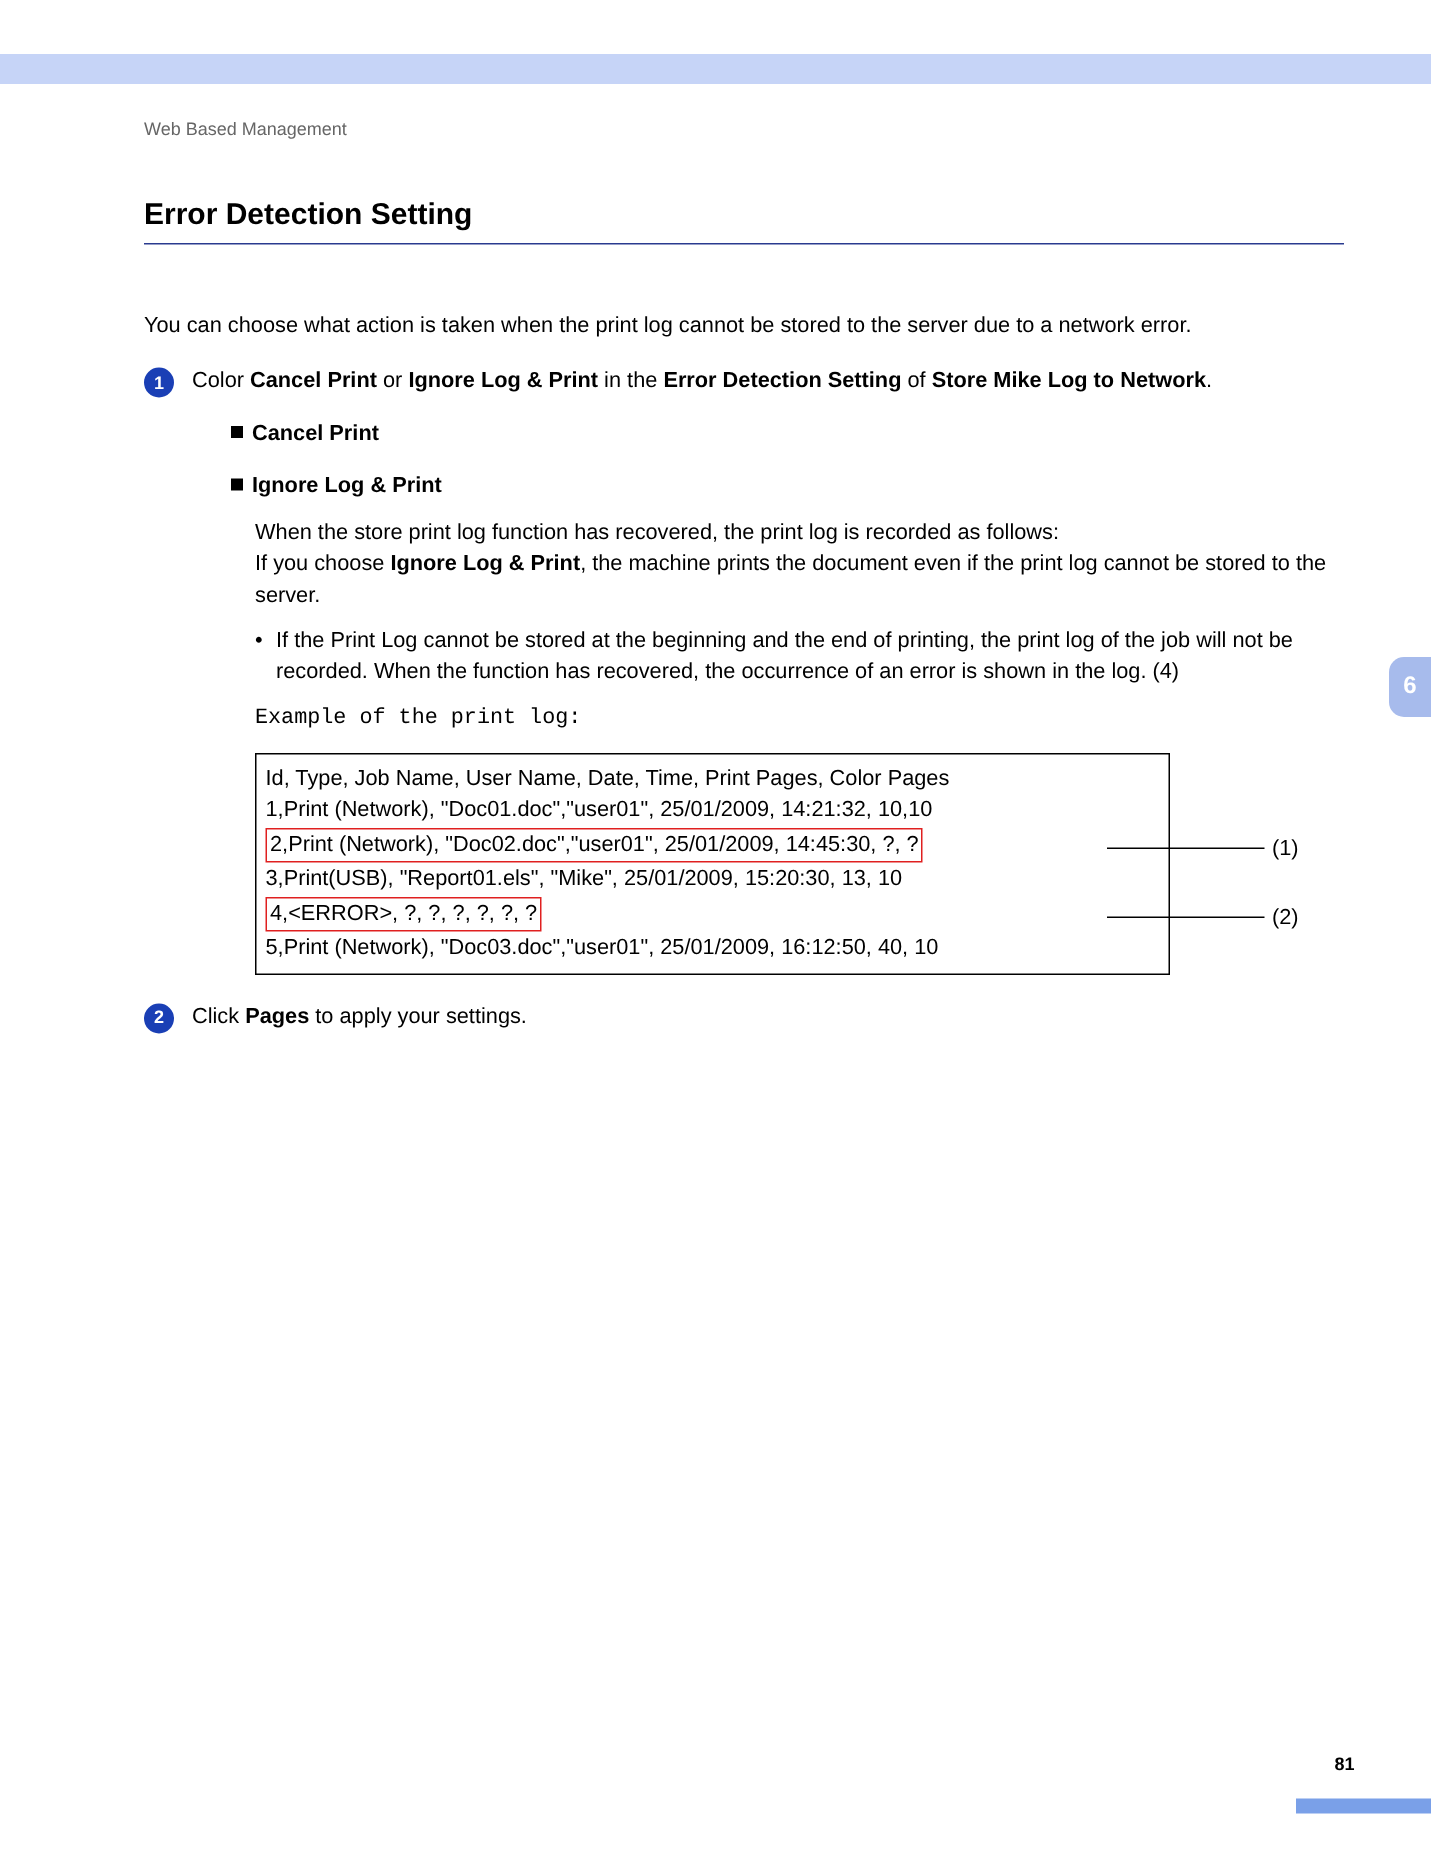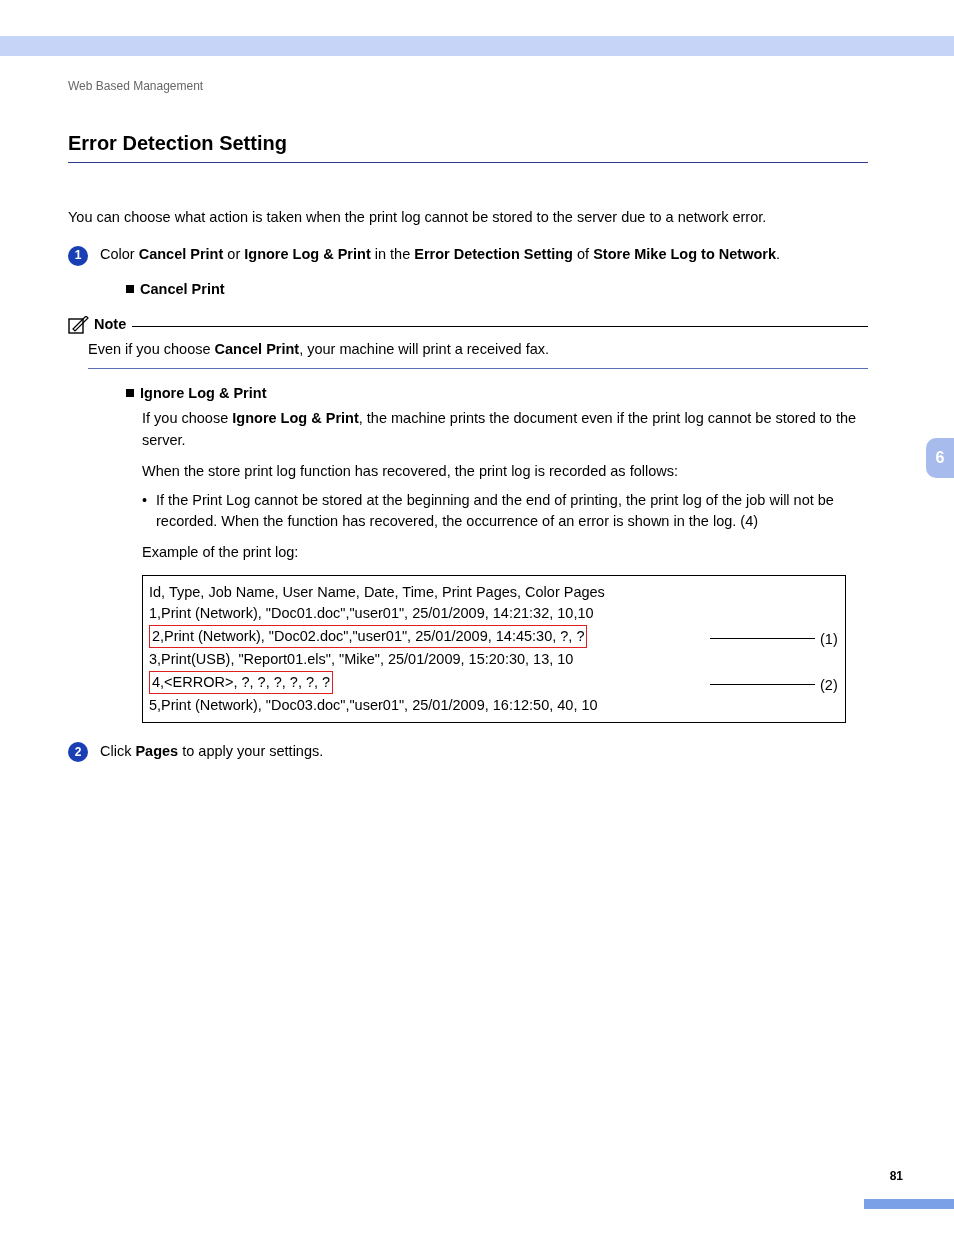--- a/index.html
+++ b/index.html
@@ -16,21 +16,21 @@
   }
   .topbar {
     position: absolute;
     top: 36px; left: 0; right: 0;
     height: 20px;
     background: #c6d4f7;
   }
   .content {
     position: absolute;
     top: 78px;
-    left: 68px;
+    left: 96px;
     width: 800px;
   }
   .breadcrumb {
     font-size: 12px;
     color: #666;
     margin-bottom: 34px;
   }
   .section-title {
     font-size: 20px;
     font-weight: bold;
@@ -113,30 +113,31 @@
     margin-bottom: 10px;
   }
   .bullet-list li::before {
     content: "•";
     position: absolute;
     left: 0; top: 0;
   }
   .example-label {
     margin-left: 16px;
     margin-top: 10px;
+    font-family: Liberation Mono, monospace;
   }
   .logbox-wrap {
     position: relative;
     margin-left: 16px;
     margin-top: 12px;
     width: 740px;
   }
   .logbox {
     border: 1px solid #000;
-    width: 704px;
+    width: 610px;
     padding: 6px 6px;
     font-family: Arial, Helvetica, sans-serif;
     font-size: 14.5px;
     line-height: 1.45;
   }
   .log-line { white-space: nowrap; }
   .hl {
     border: 1.6px solid #e02020;
     display: inline-block;
     padding: 0 2px;
@@ -205,44 +206,29 @@
     <div class="step-body">
       <span>Color </span><b>Cancel Print</b><span> or </span><b>Ignore Log &amp; Print</b><span> in the </span><b>Error Detection Setting</b><span> of </span><b>Store Mike Log to Network</b><span>.</span>
 
       
       <div class="sub-item">
         <span class="black-square"></span><span class="sub-item-head">Cancel Print</span>
       </div>
     </div>
   </div>
 
-  <div class="note-block">
-    <div class="note-head">
-      <span class="note-icon">
-        <svg viewBox="0 0 22 18" width="22" height="18">
-          <rect x="1" y="3" width="14" height="14" fill="none" stroke="#000" stroke-width="1.4"></rect>
-          <path d="M5 13 L15 3 L18 0 L20 2 L17 5 L7 15 Z" fill="none" stroke="#000" stroke-width="1.2"></path>
-        </svg>
-      </span>
-      <span class="note-label">Note</span>
-      <hr class="note-line">
-    </div>
-    <div class="note-body">
-      <span>Even if you choose </span><b>Cancel Print</b><span>, your machine will print a received fax.</span>
-    </div>
-  </div>
 
   <div style="margin-left:32px;">
     <div class="sub-item">
       <span class="black-square"></span><span class="sub-item-head">Ignore Log &amp; Print</span>
       <div class="sub-item-body">
+        <p style="margin-top:10px;">When the store print log function has recovered, the print log is recorded as follows:</p>
         <p>
           <span>If you choose </span><b>Ignore Log &amp; Print</b><span>, the machine prints the document even if the print log cannot be stored to the server.</span>
         </p>
-        <p style="margin-top:10px;">When the store print log function has recovered, the print log is recorded as follows:</p>
         <ul class="bullet-list">
           <li>If the Print Log cannot be stored at the beginning and the end of printing, the print log of the job will not be recorded. When the function has recovered, the occurrence of an error is shown in the log. (4)</li>
         </ul>
       </div>
       <p class="example-label">Example of the print log:</p>
 
       <div class="logbox-wrap">
         <div class="logbox">
           <div class="log-line">Id, Type, Job Name, User Name, Date, Time, Print Pages, Color Pages</div>
           <div class="log-line">1,Print (Network), "Doc01.doc","user01", 25/01/2009, 14:21:32, 10,10</div>

